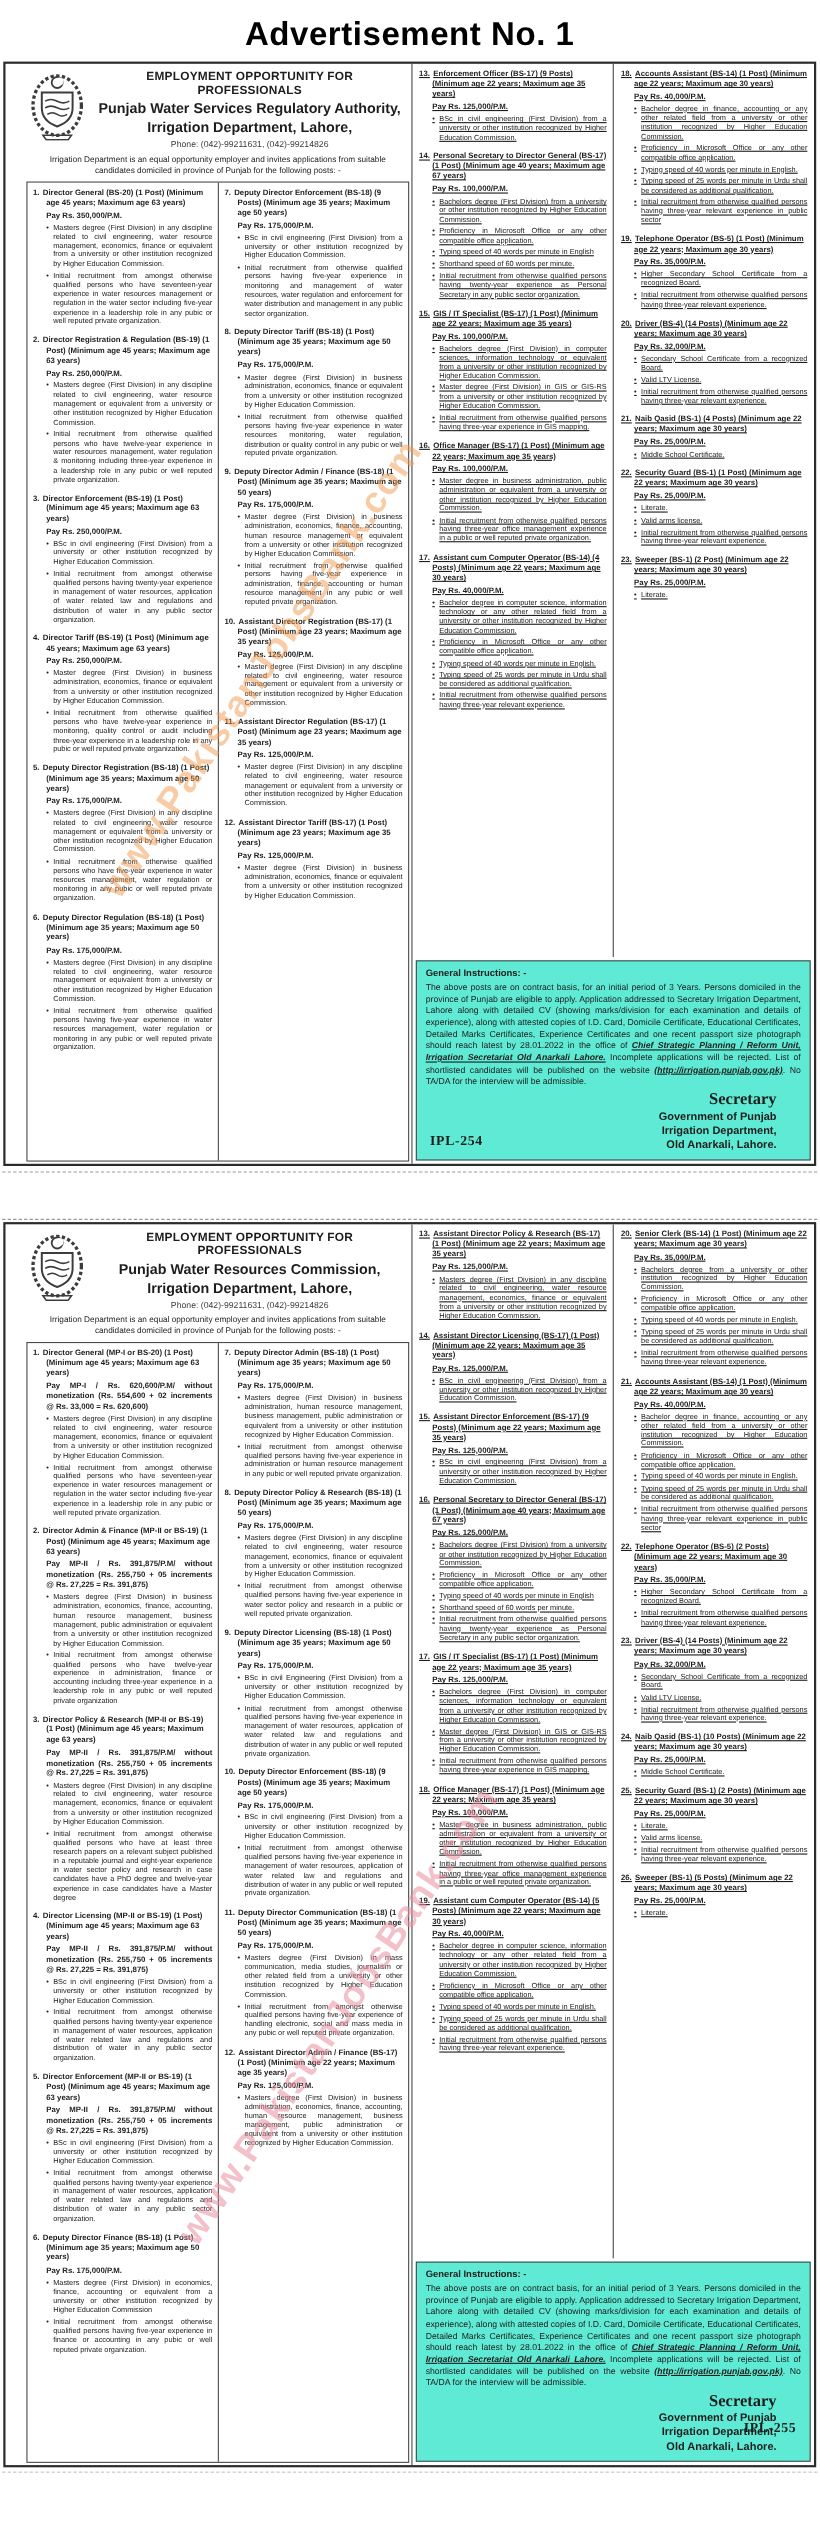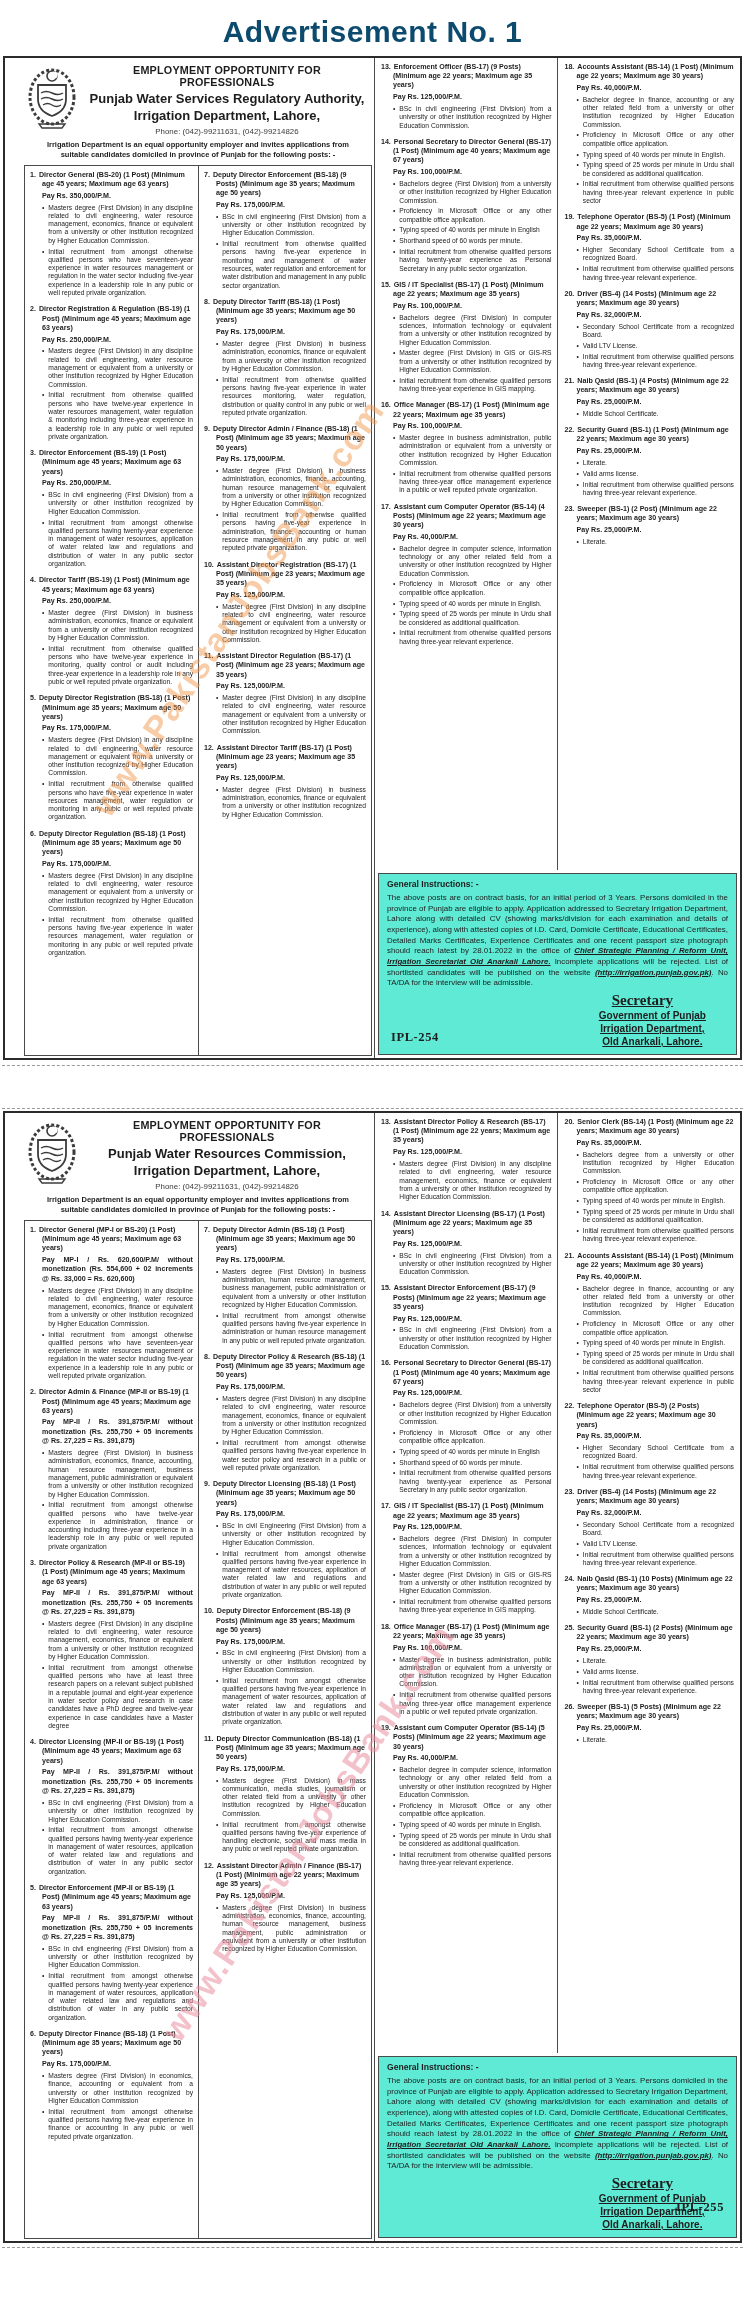--- a/index.html
+++ b/index.html
@@ -4,21 +4,21 @@
 <style>
   * { box-sizing: border-box; }
   html,body { margin:0; padding:0; }
   body {
     width:745px; background:#ffffff; color:#1d1d1d;
     font-family:"Liberation Sans", sans-serif;
   }
   .page { width:745px; background:#fff; overflow:hidden; }
 
   .ad-title {
-    color:#0c4a6e; text-align:center; font-weight:bold; font-size:30px;
+    color:#000000; text-align:center; font-weight:bold; font-size:30px;
     letter-spacing:.5px; margin:0;
   }
   .ad:nth-of-type(1) .ad-title { padding:15px 0 7px; }
   .ad:nth-of-type(2) .ad-title { padding:12px 0 0; }
 
   .dash { border-top:1px dashed #9a9a9a; height:0; margin:0 2px; }
   .ad:nth-of-type(1) .dash-above { display:none; }
   .ad:nth-of-type(1) .dash-below { margin-top:5px; }
   .ad:nth-of-type(2) .dash-above { margin-top:42px; margin-bottom:2px; }
   .ad:nth-of-type(2) .dash-below { margin-top:4px; }
@@ -26,51 +26,51 @@
   .ad-box {
     position:relative; margin:0 3px; border:2px solid #2b2b2b; background:#fff; overflow:hidden;
   }
   .ad:nth-of-type(1) .ad-box { height:1004px; }
   .ad:nth-of-type(2) .ad-box { height:1132px; }
 
   .ad-cols { display:flex; height:100%; }
   .left-half { width:50.2%; display:flex; flex-direction:column; padding:2px 2px 2px 19px; min-width:0; }
   .right-half { width:49.8%; display:flex; flex-direction:column; border-left:1.4px solid #4a4a4a; min-width:0; }
   .right-cols { flex:1; display:flex; min-height:0; }
-  .colC, .colD { width:50%; padding:5px 6px 4px; overflow:hidden; }
+  .colC, .colD { width:50%; padding:5px 6px 4px; overflow:hidden;text-decoration:underline; }
   .colD { border-left:1.4px solid #4a4a4a; }
 
   .org-header { display:flex; align-items:center; gap:7px; padding:4px 2px 1px 3px; }
   .logo { flex:0 0 auto; }
   .org-text { flex:1; text-align:center; }
   .org-heading { font-weight:bold; font-size:10.8px; letter-spacing:.2px; }
   .org-line { font-weight:bold; font-size:13px; margin-top:3px; line-height:1.3; }
   .org-phone { font-size:7.9px; color:#3c3c3c; margin-top:2px;text-align:center; }
-  .intro { font-weight:bold; font-size:7.5px; line-height:1.4; text-align:center; margin:3px 10px 4px; }
+  .intro { font-weight:normal; font-size:7.5px; line-height:1.4; text-align:center; margin:3px 10px 4px; }
 
   .items-box { flex:1; display:flex; border:1.4px solid #4a4a4a; min-height:0; }
   .colA, .colB { width:50%; padding:5px 5px 4px; overflow:hidden; }
   .colB { border-left:1.4px solid #4a4a4a; }
 
   .job-item { margin-bottom:8px; }
   .job-title {
     font-weight:bold; font-size:7.1px; line-height:1.3;
     padding-left:12px; text-indent:-12px;
   }
   .job-num { margin-right:3px; }
   .job-pay { font-weight:bold; font-size:7.1px; line-height:1.32; margin:2.5px 0 2.5px 12px; text-align:justify; }
   .bullets { margin-left:12px; }
   .bullet { display:flex; gap:4px; font-size:6.7px; line-height:1.24; margin:2.5px 0; text-align:justify; color:#222; }
   .dot { flex:0 0 auto; }
   .btext { flex:1; min-width:0; }
 
   .gi-box { border:1.4px solid #4a4a4a; margin:3px; position:relative; padding:5px 8px 6px; background:#5eead4; }
   .gi-label { font-weight:bold; font-size:8.6px; }
   .gi-text { font-size:7.9px; line-height:1.35; text-align:justify; margin:4px 0 2px; }
-  .signature { width:max-content; margin:3px 22px 0 auto; text-align:center;text-decoration:underline; }
+  .signature { width:max-content; margin:3px 22px 0 auto; text-align:right; }
   .sig-secretary { font-family:"Liberation Serif", serif; font-weight:bold; font-size:15px; }
   .sig-line { font-weight:bold; font-size:10px; line-height:1.3;padding-left:20px; }
   .ipl { position:absolute; bottom:9px; left:12px; font-family:"Liberation Serif", serif; font-weight:bold; font-size:12.5px; letter-spacing:.6px; }
   .ad:nth-of-type(2) .ipl { left:auto; right:12px; bottom:22px; }
 
   .watermark {
     position:absolute; font-weight:bold; white-space:nowrap; pointer-events:none; z-index:5;
     transform-origin:left center; font-size:34px; letter-spacing:1px;
   }
   .ad:nth-of-type(1) .watermark { color:#f09a50; opacity:.50; left:95px; top:735px; transform:rotate(-56deg); }

